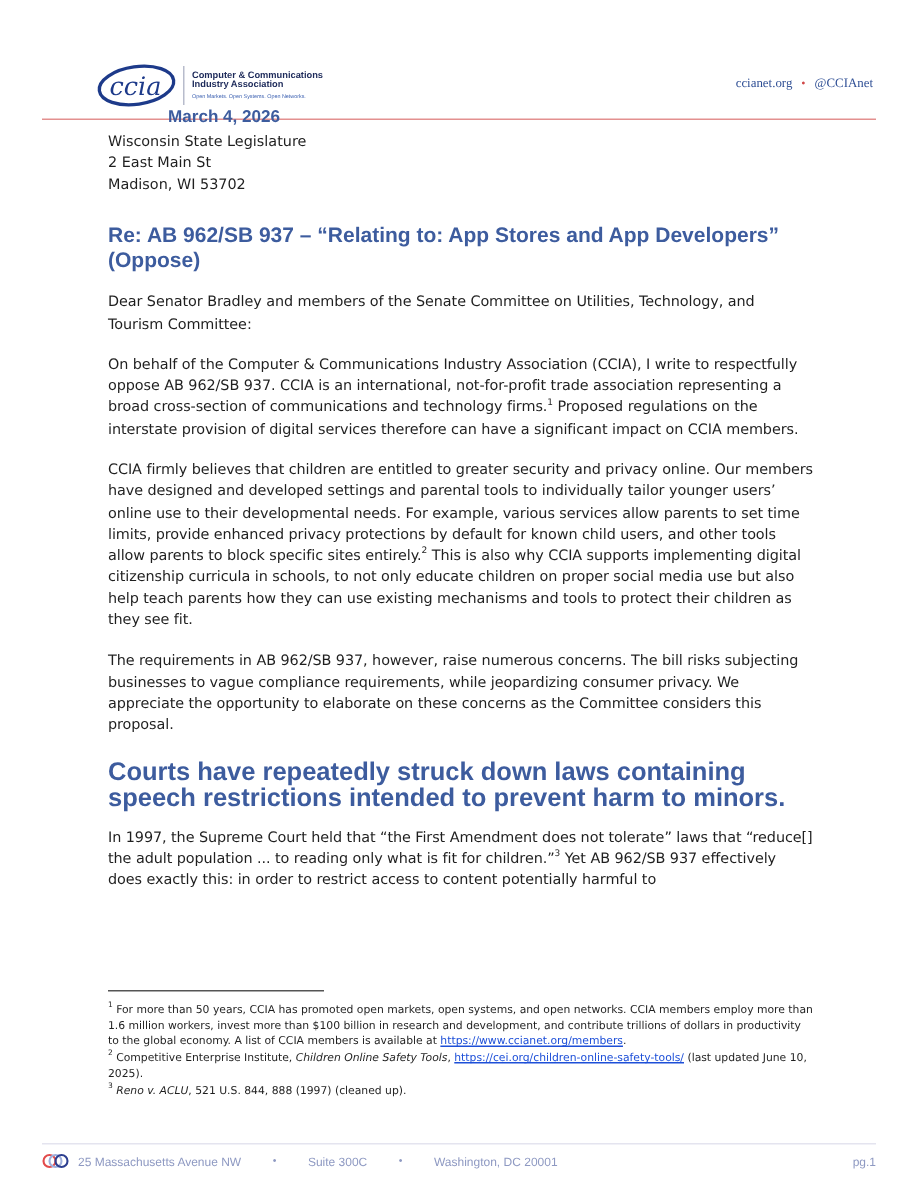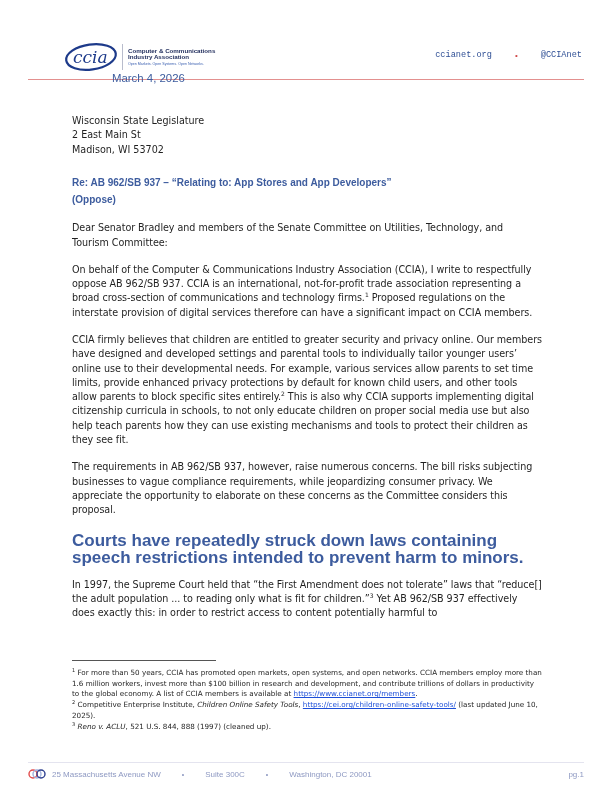--- a/index.html
+++ b/index.html
@@ -7,30 +7,30 @@
          font-family: "DejaVu Sans", sans-serif; color: #1f1f1f; }
 
   .header { position: absolute; left: 0; top: 0; width: 612px; height: 62px; margin-top: 20px; }
   .logo { position: absolute; left: 64px; top: 20px; width: 160px; height: 34px; display: flex; align-items: center; }
   .logo-mark { width: 54px; height: 30px; position: relative; }
   .logo-divider { width: 1px; height: 26px; background: #b8bccc; margin: 0 5px 0 4px; }
   .logo-text { display: flex; flex-direction: column; line-height: 1.05; }
   .logo-name { font-family: "Liberation Sans", sans-serif; font-weight: bold; font-size: 6.2px; color: #1d2a5a; }
   .logo-tag { font-family: "Liberation Sans", sans-serif; font-size: 3.6px; color: #3a5fb0; margin-top: 2px; }
 
-  .header-links { position: absolute; right: 30px; top: 30px; font-family: Liberation Mono, monospace;
-                  font-size: 8.6px; color: #2f4f95; display: flex; align-items: center; gap: 22px; }
+  .header-links { position: absolute; right: 30px; top: 30px; font-family: Liberation Serif, serif;
+                  font-size: 8.6px; color: #2f4f95; display: flex; align-items: center; gap: 6px; }
   .header-links .dot { color: #d04848; font-size: 8px; }
   .header-rule { position: absolute; left: 28px; top: 59px; width: 556px; height: 1px; background: #e3908f; }
 
   .content { position: absolute; left: 72px; top: 72px; width: 470px; }
-  .date { font-family: "Liberation Sans", sans-serif; font-weight: normal; font-size: 11.4px; color: #3d5c9e; margin: 0; padding-left: 40px; }
-  .address { margin-top: 30px; font-size: 9.6px; line-height: 14.4px; }
+  .date { font-family: "Liberation Sans", sans-serif; font-weight: bold; font-size: 11.4px; color: #3d5c9e; margin: 0; padding-left: 40px; }
+  .address { margin-top: 4px; font-size: 9.6px; line-height: 14.4px; }
   .address div { white-space: nowrap; }
-  .subject { font-family: "Liberation Sans", sans-serif; font-weight: bold; font-size: 10px; line-height: 17px;
+  .subject { font-family: "Liberation Sans", sans-serif; font-weight: bold; font-size: 14px; line-height: 17px;
              color: #3d5c9e; margin-top: 17px; }
   p.body { font-size: 9.6px; line-height: 14.3px; margin: 13px 0 0 0; letter-spacing: -0.05px; }
   p.body.first { margin-top: 13px; }
   sup { font-size: 6px; line-height: 0; vertical-align: super; }
   .section-heading { font-family: "Liberation Sans", sans-serif; font-weight: bold; font-size: 17px; line-height: 17px;
                      color: #3d5c9e; margin-top: 14px; }
 
   .footnotes { position: absolute; left: 72px; top: 660px; width: 470px; }
   .fn-rule { width: 144px; height: 1px; background: #555; margin-bottom: 7px; }
   .fn { font-size: 7.2px; line-height: 10.7px; color: #1f1f1f; }

